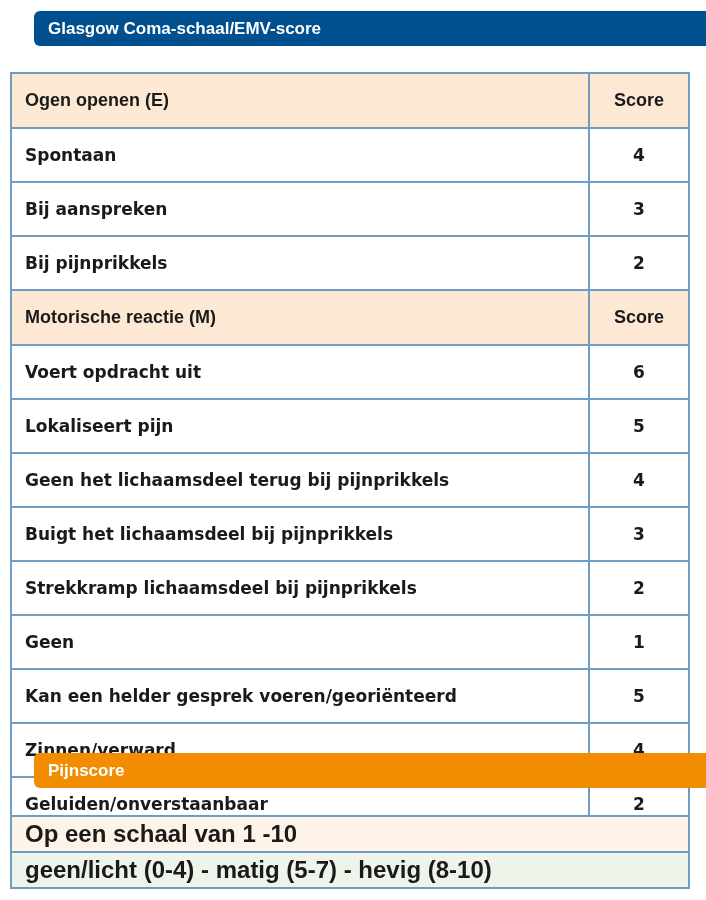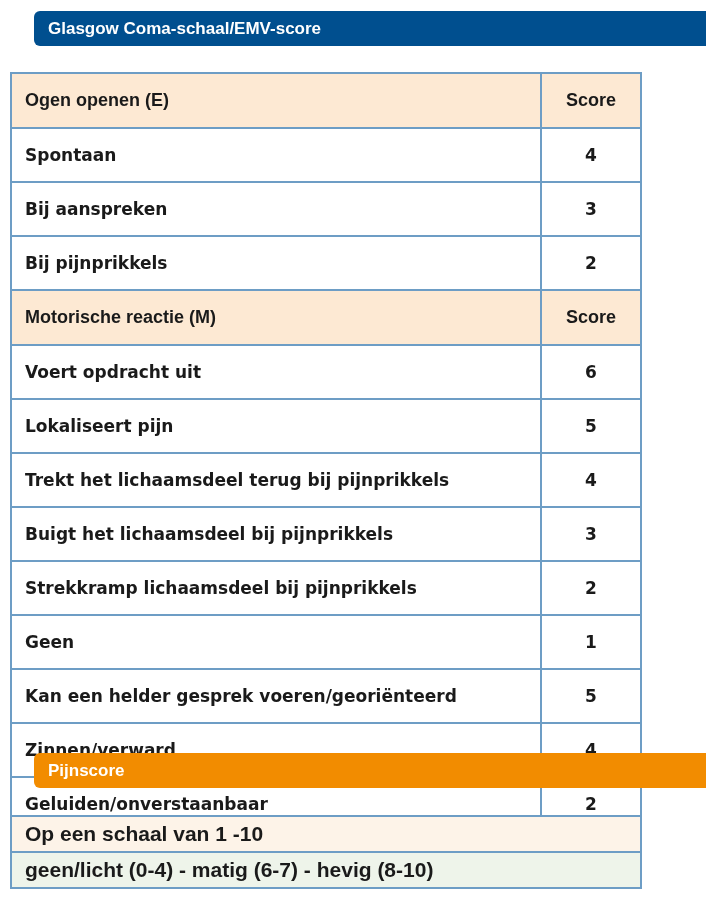--- a/index.html
+++ b/index.html
@@ -3,30 +3,30 @@
 <meta charset="utf-8">
 <style>
   html, body { margin: 0; padding: 0; background: #ffffff; }
   body { width: 706px; height: 900px; position: relative; overflow: hidden;
          font-family: "DejaVu Sans", "Liberation Sans", sans-serif; color: #1a1a1a; }
   .banner { position: absolute; left: 10px; width: 680px; height: 35px; border-radius: 6px;
             color: #ffffff; font-weight: bold; font-size: 17px; line-height: 35px;
             padding-left: 14px; box-sizing: border-box; font-family: "Liberation Sans", sans-serif; margin-left: 24px; }
   .banner.blue { top: 11px; background: #004f8f; }
   .banner.orange { top: 753px; background: #f28c00; }
-  table.grid { position: absolute; left: 10px; width: 632px; border-collapse: collapse; table-layout: fixed; }
+  table.grid { position: absolute; left: 10px; width: 680px; border-collapse: collapse; table-layout: fixed; }
   table.grid td { border: 2px solid #6d9dc5; height: 32px; padding: 0 0 0 13px; font-size: 17px;
                   font-family: "DejaVu Sans", sans-serif; box-sizing: border-box; font-weight: bold; }
   table.grid td.score { width: 100px; text-align: center; padding: 16px; }
   table.grid tr.section td { background: #fde9d3; font-weight: bold; font-family: "Liberation Sans", sans-serif; font-size: 18px; }
   #gcs-table { top: 72px; }
   #gcs-table tr { height: 35.8px; }
   #pain-table { top: 815px; }
   #pain-table tr { height: 36px; }
-  #pain-table td { font-weight: bold; font-family: "Liberation Sans", sans-serif; font-size: 21px; }
+  #pain-table td { font-weight: bold; font-family: "Liberation Sans", sans-serif; font-size: 24px; }
   #pain-table tr.r1 td { background: #fdf3e8; }
   #pain-table tr.r2 td { background: #eef4ea; }
 </style>
 </head>
 <body>
 
 <div class="banner blue">Glasgow Coma-schaal/EMV-score</div>
 
 <table class="grid" id="gcs-table">
   <tbody>
@@ -53,21 +53,21 @@
     </tr>
     <tr>
       <td>Voert opdracht uit</td>
       <td class="score">6</td>
     </tr>
     <tr>
       <td>Lokaliseert pijn</td>
       <td class="score">5</td>
     </tr>
     <tr>
-      <td>Trekt het lichaamsdeel terug bij pijnprikkels</td>
+      <td>Geen het lichaamsdeel terug bij pijnprikkels</td>
       <td class="score">4</td>
     </tr>
     <tr>
       <td>Buigt het lichaamsdeel bij pijnprikkels</td>
       <td class="score">3</td>
     </tr>
     <tr>
       <td>Strekkramp lichaamsdeel bij pijnprikkels</td>
       <td class="score">2</td>
     </tr>
@@ -96,16 +96,16 @@
 </table>
 
 <div class="banner orange">Pijnscore</div>
 
 <table class="grid" id="pain-table">
   <tbody>
     <tr class="r1">
       <td>Op een schaal van 1 -10</td>
     </tr>
     <tr class="r2">
-      <td>geen/licht (0-4) - matig (6-7) - hevig (8-10)</td>
+      <td>geen/licht (0-4) - matig (5-7) - hevig (8-10)</td>
     </tr>
   </tbody>
 </table>
 
 </body></html>

